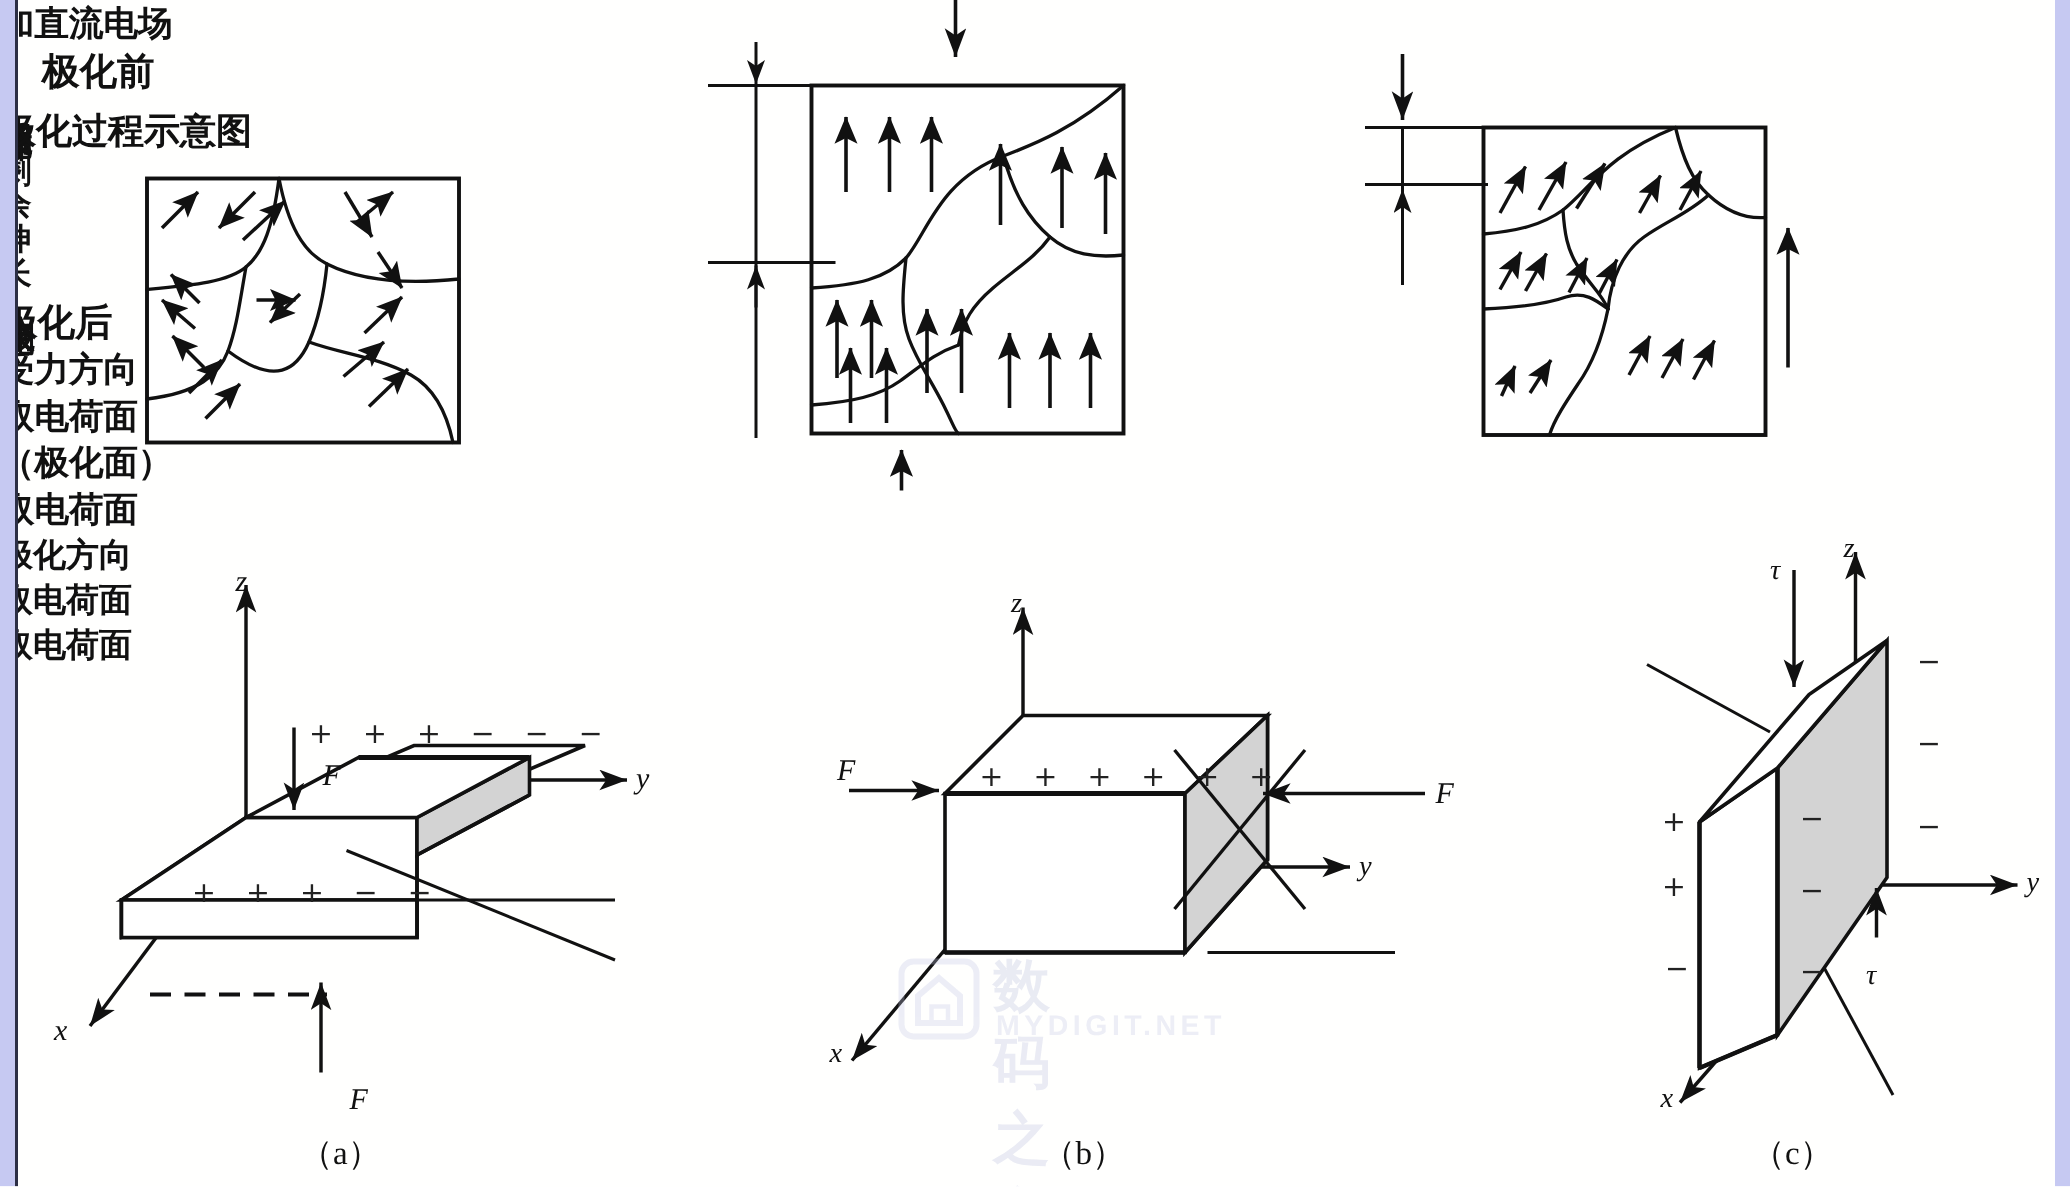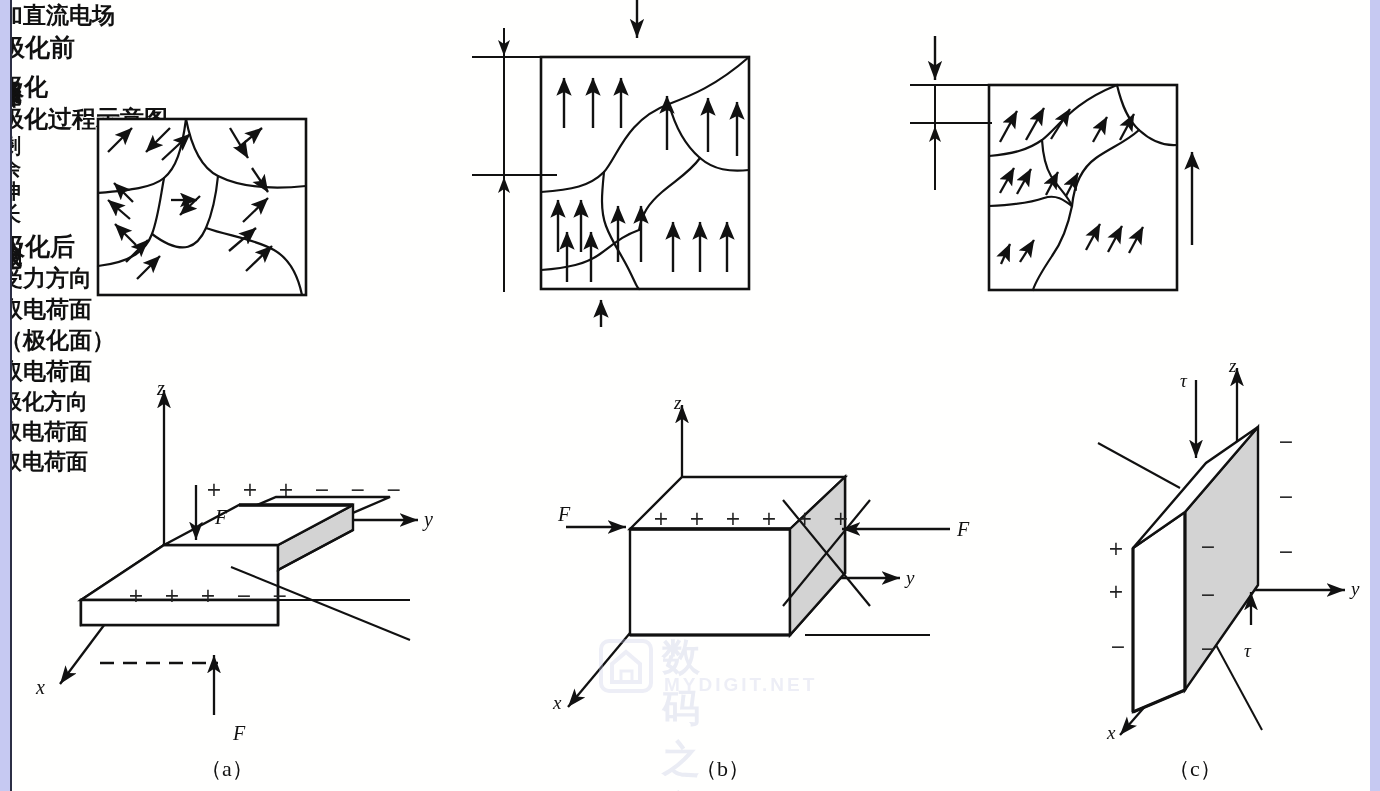--- a/index.html
+++ b/index.html
@@ -340,26 +340,25 @@
 
       <g stroke-width="2.0" fill="none">
         <line x1="1098" y1="443" x2="1180" y2="488"></line>
         <line x1="1216" y1="645" x2="1262" y2="730"></line>
       </g>
     </g>
   </svg>
 
   <div class="cn" style="left:660px; top:2px; font-size:23px;">加直流电场</div>
 
-  <div class="cn" style="left:143px; top:299px; font-size:25px;">极化前</div>
+  <div class="cn" style="left:143px; top:299px; font-size:25px;padding-left:28px;">极化前</div>
 
   <div class="cn-vert" style="left:464px; top:182px; font-size:21px;">受场用长</div>
   <div class="cn-vert" style="left:489px; top:182px; font-size:21px;">电作伸</div>
 
-  <div class="cn" style="left:617px; top:301px; font-size:24px;">极化</div>
   <div class="cn" style="left:546px; top:345px; font-size:24px;">极化过程示意图</div>
 
   <div class="cn-vert" style="left:904px; top:178px; font-size:21px; writing-mode:horizontal-tb; line-height:1.08;">
     <span style="display:inline-block; width:2em; word-break:break-all;">剩余伸长</span>
   </div>
 
   <div class="cn-vert" style="left:1213px; top:140px; font-size:22px;">剩余极化</div>
 
   <div class="cn" style="left:1035px; top:299px; font-size:25px;">极化后</div>
 

